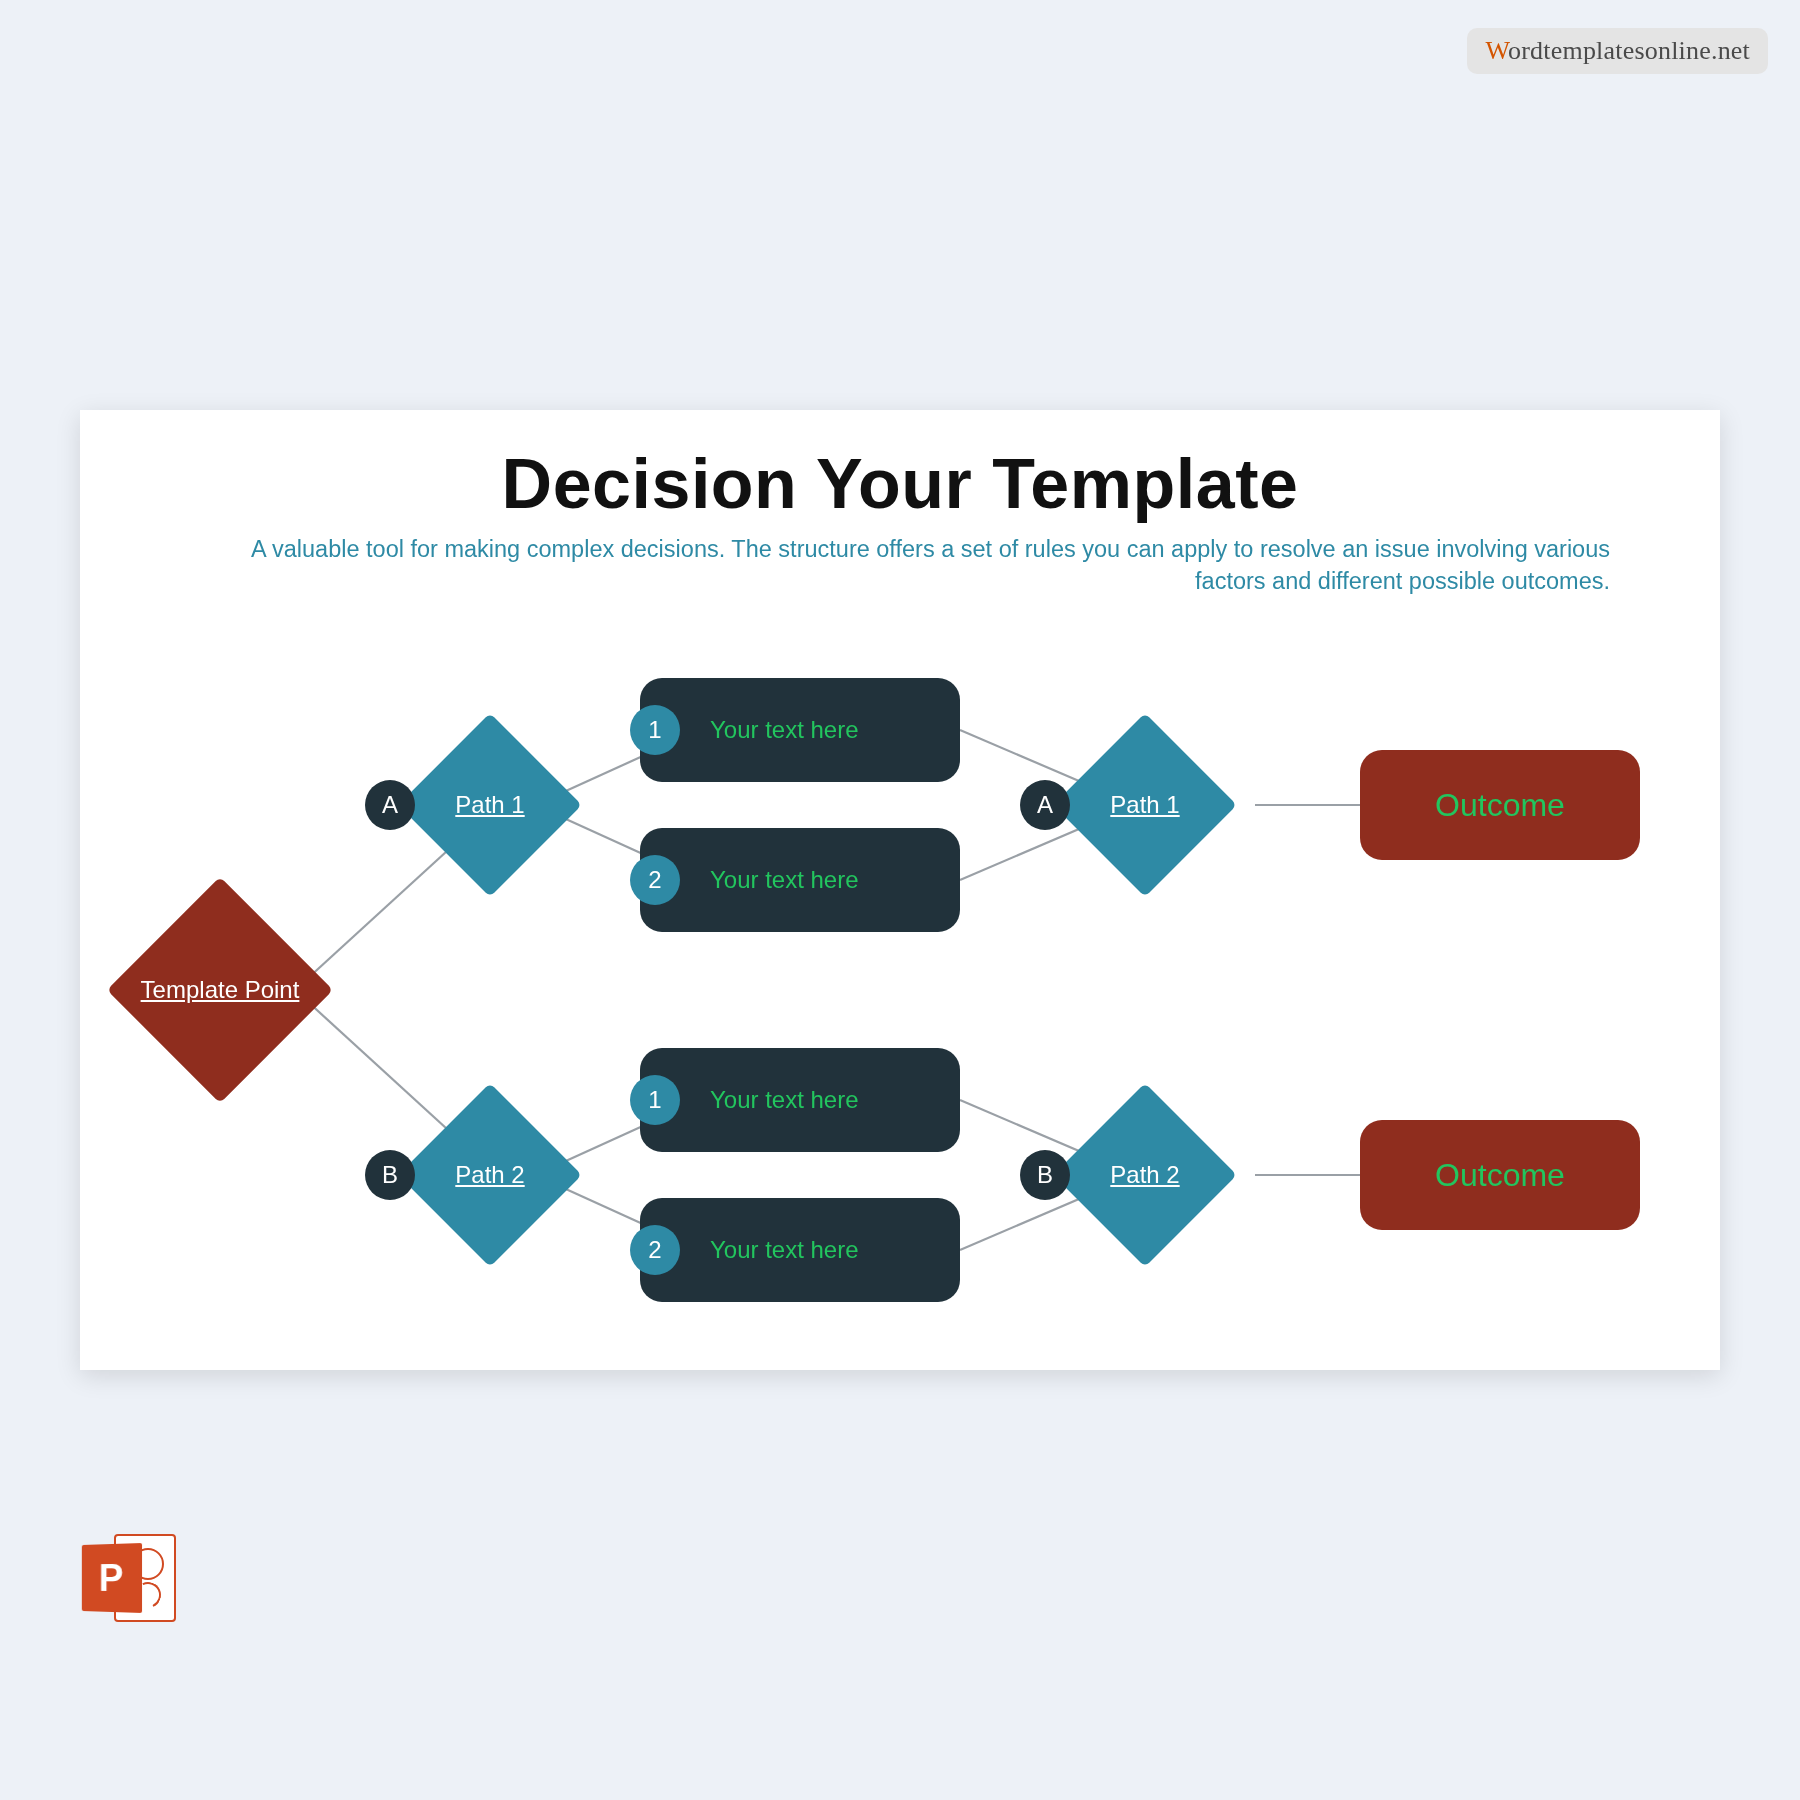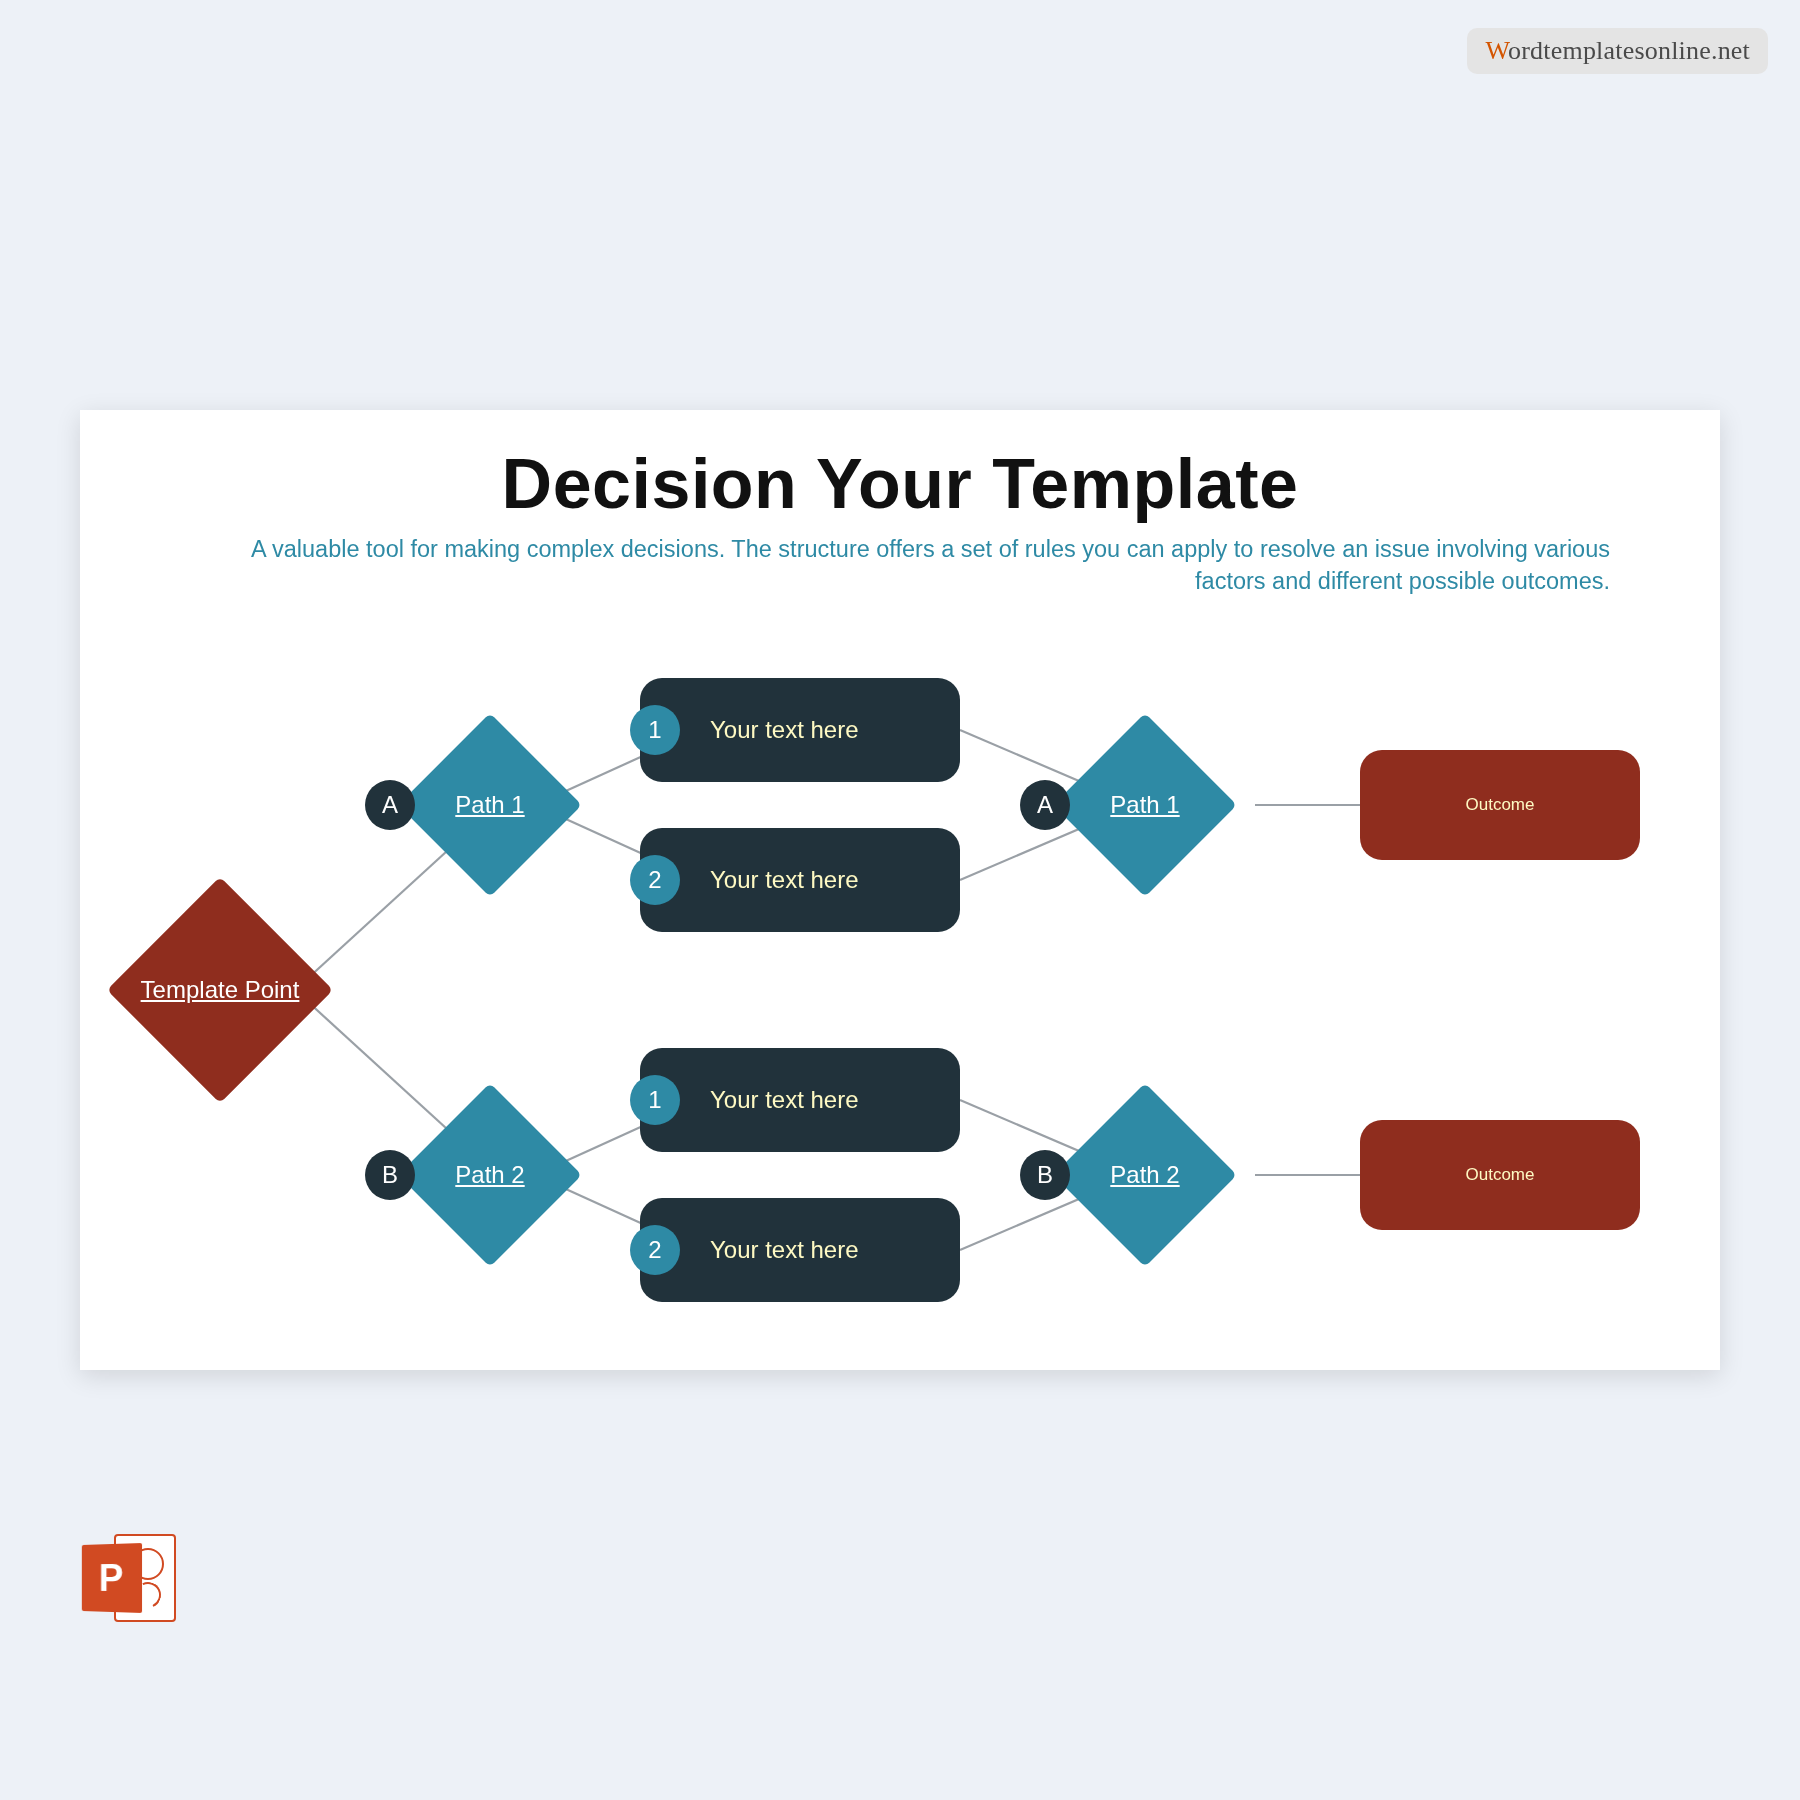--- a/index.html
+++ b/index.html
@@ -93,32 +93,32 @@
     align-items: center;
     justify-content: center;
     font-size: 24px;
     z-index: 5;
   }
   .badge.teal { background: #2e8aa5; }
 
   .box {
     position: absolute;
     background: #21323b;
-    color: #fef9c3;
+    color: #22c55e;
     border-radius: 22px;
     display: flex;
     align-items: center;
     padding-left: 70px;
     font-size: 24px;
   }
   .box.red {
     background: #8f2d1e;
     justify-content: center;
     padding-left: 0;
-    font-size: 17px;
+    font-size: 32px;
   }
 
   
   .ppt-icon {
     position: absolute;
     left: 80px;
     top: 1530px;
     width: 96px;
     height: 96px;
   }

